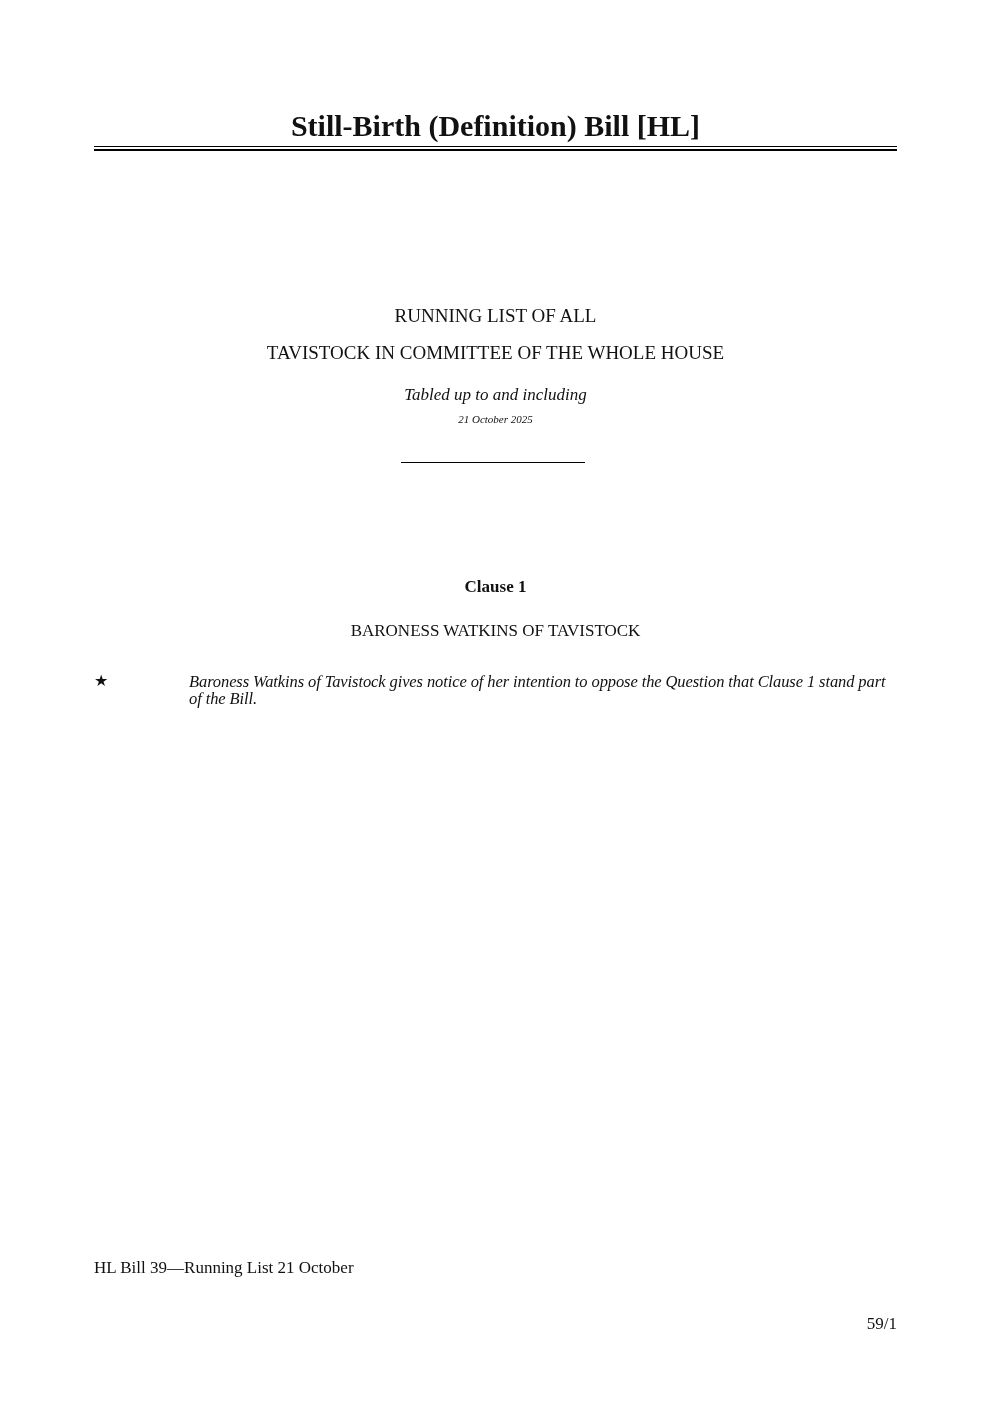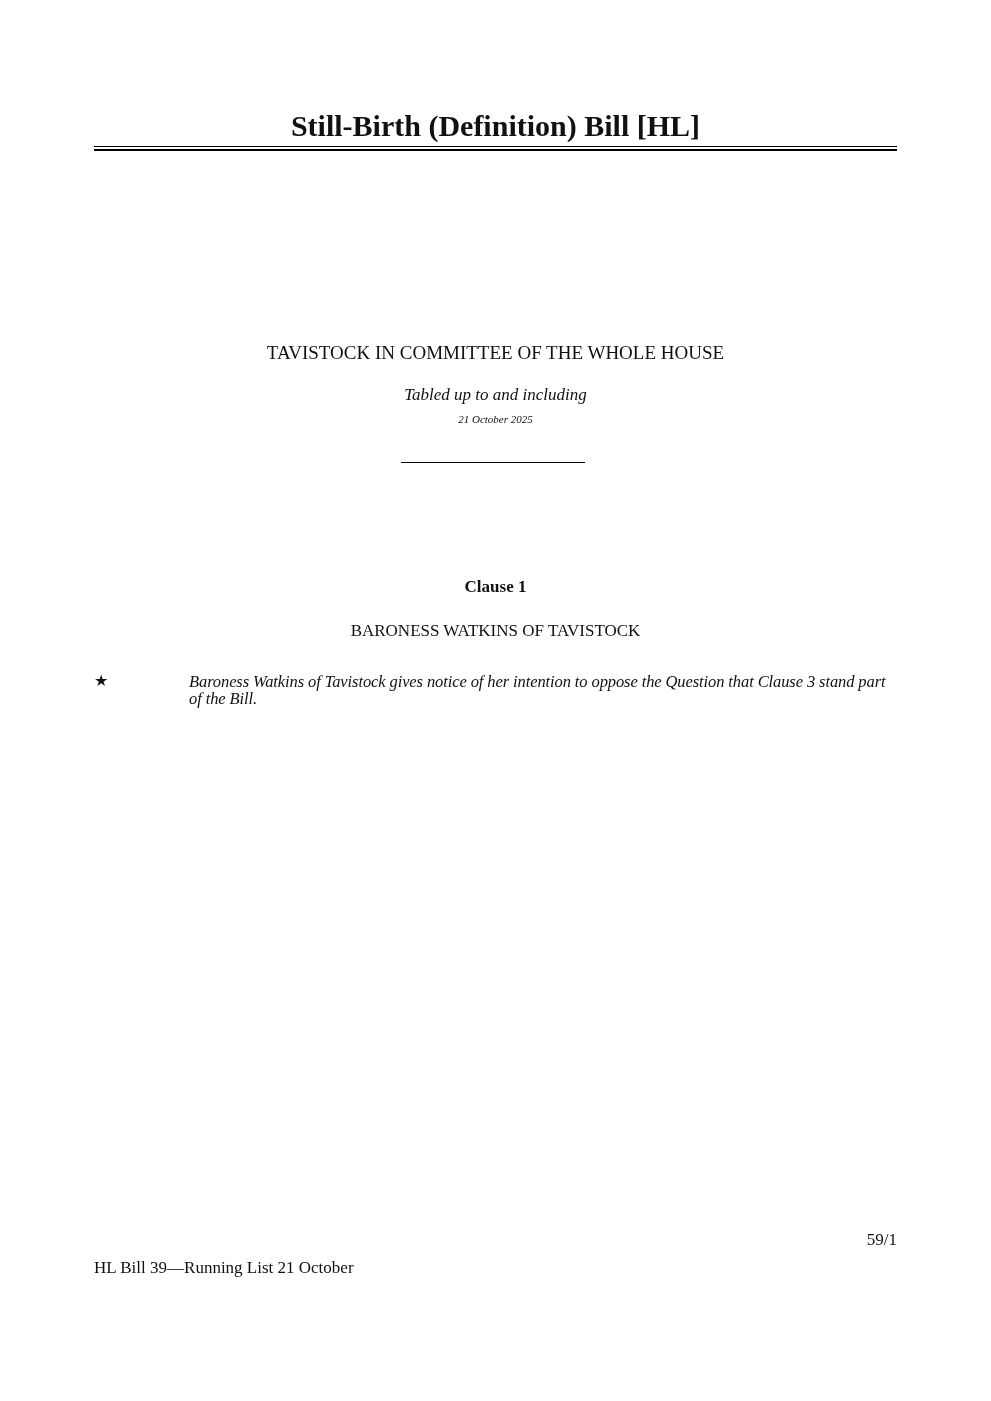--- a/index.html
+++ b/index.html
@@ -96,46 +96,47 @@
       left: 94px;
       top: 1257px;
       font-family: "Liberation Serif", serif;
       font-size: 17px;
       line-height: 22px;
       white-space: nowrap;
     }
     .footer-right {
       position: absolute;
       right: 94px;
-      top: 1229px;
+      top: 1313px;
       font-family: "Liberation Serif", serif;
       font-size: 17px;
       line-height: 22px;
       white-space: nowrap;
     }
   </style>
 </head>
 <body>
 
 <div class="page">
 
   <div class="title">Still-Birth (Definition) Bill [HL]</div>
   <div class="rule-thin"></div>
   <div class="rule-thick"></div>
 
+  <div class="center-line heading1">RUNNING LIST OF ALL</div>
   <div class="center-line heading2">TAVISTOCK IN COMMITTEE OF THE WHOLE HOUSE</div>
 
   <div class="center-line tabled">Tabled up to and including</div>
   <div class="center-line date">21 October 2025</div>
 
   <div class="short-rule"></div>
 
 
   <div class="center-line clause">Clause 1</div>
   <div class="center-line member">BARONESS WATKINS OF TAVISTOCK</div>
 
   <div class="amend-star">★</div>
-  <div class="amend-text">Baroness Watkins of Tavistock gives notice of her intention to oppose the Question that Clause 3 stand part of the Bill.</div>
+  <div class="amend-text">Baroness Watkins of Tavistock gives notice of her intention to oppose the Question that Clause 1 stand part of the Bill.</div>
 
   <div class="footer-left">HL Bill 39—Running List 21 October</div>
   <div class="footer-right">59/1</div>
 
 </div>
 
 </body></html>

